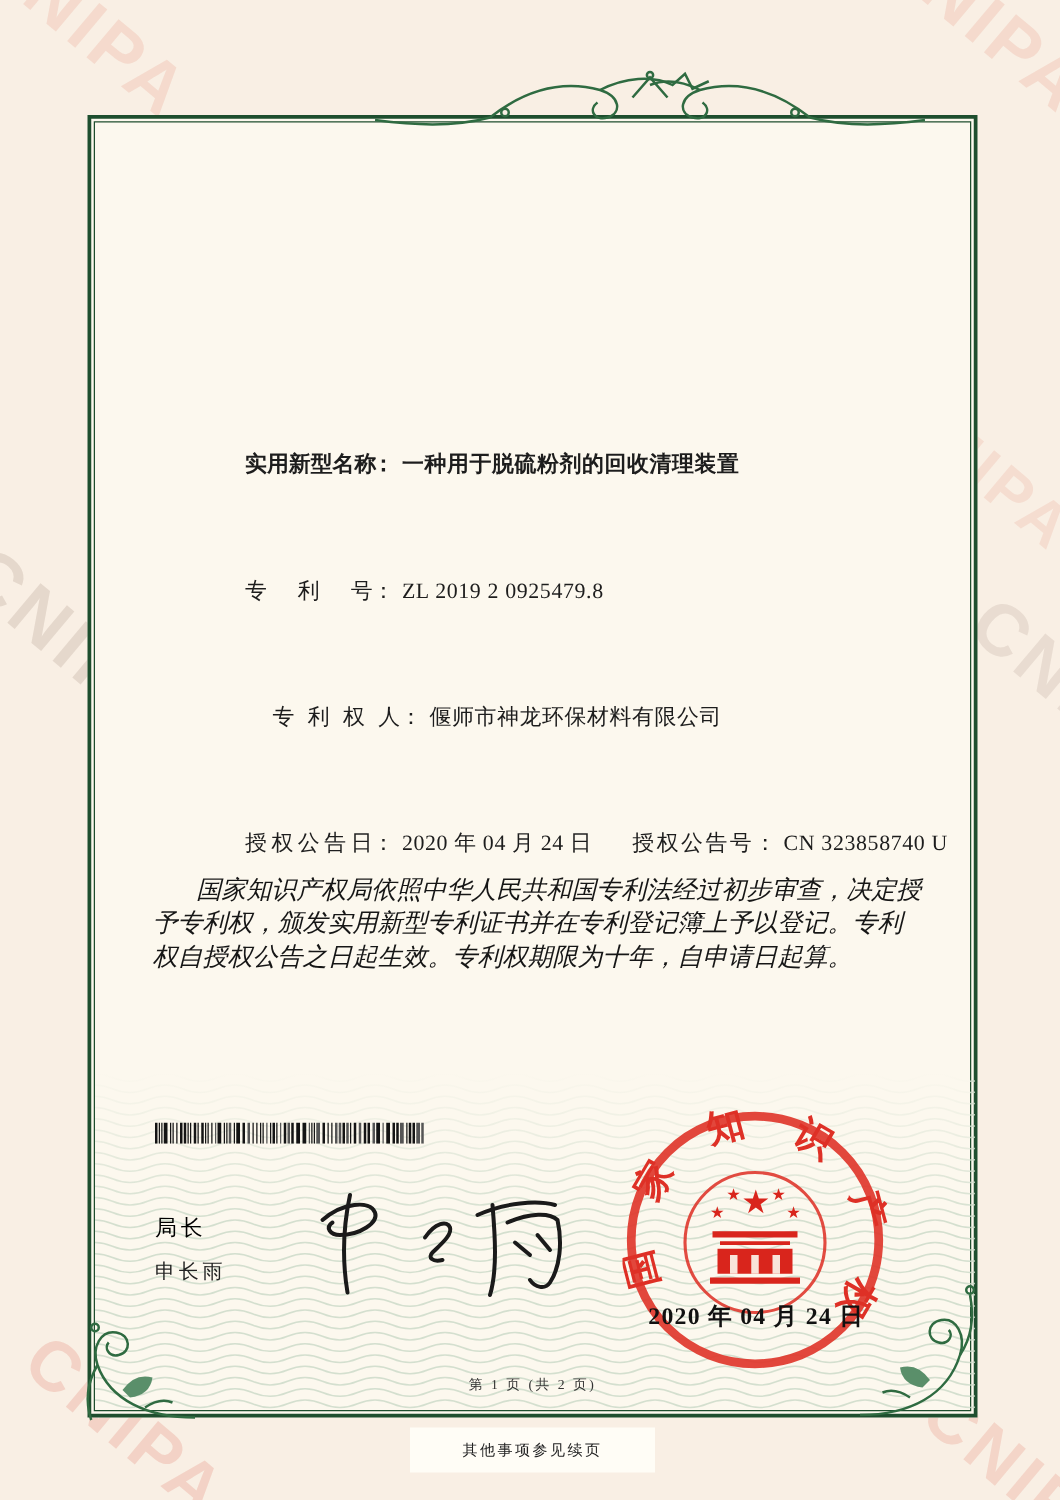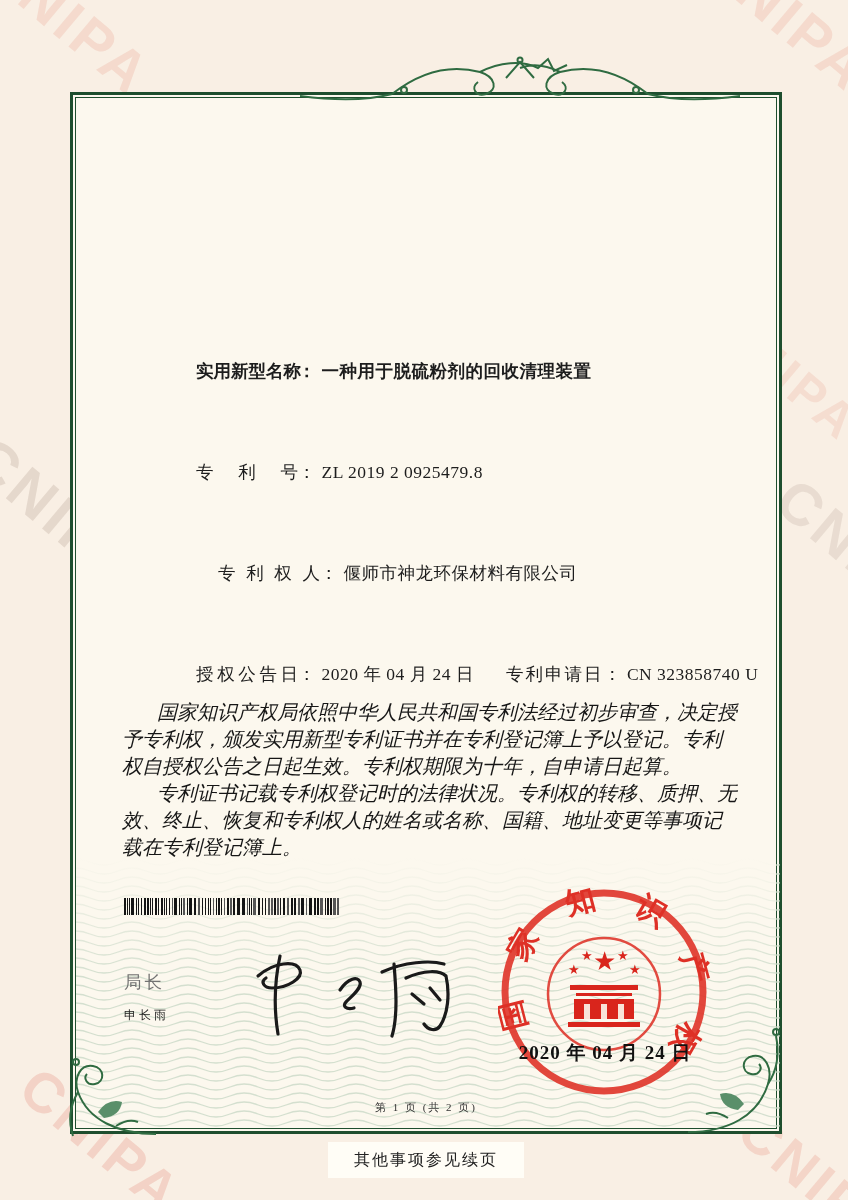--- a/index.html
+++ b/index.html
@@ -32,33 +32,33 @@
   .body-text { left:118px; top:698px; width:616px; font-size:20px; line-height:27px;
                font-style:italic; color:#161616; }
   .body-text p { text-indent:35px; }
 
   .waves { left:0; right:0; bottom:0; top:760px; overflow:hidden; }
   .wave-fade { left:0; right:0; top:760px; height:120px;
                background:linear-gradient(180deg,#fcf8ee 0%, rgba(252,248,238,0) 100%); }
 
   .barcode { left:48px; top:800px; width:216px; height:17px; }
 
-  .sig-title { left:48px; top:872px; font-size:17.5px; letter-spacing:3px; color:#737373; }
-  .sig-name  { left:48px; top:909px; font-size:12px; letter-spacing:3px; color:#222; }
+  .sig-title { left:48px; top:872px; font-size:17.5px; letter-spacing:3px; color:#000000; }
+  .sig-name  { left:48px; top:909px; font-size:16px; letter-spacing:3px; color:#222; }
   .sig-svg { left:168px; top:840px; }
 
   .seal { left:422px; top:788px; }
   .seal-date { left:434px; top:942px; width:190px; text-align:center; font-size:19px;
                letter-spacing:1px; color:#111; font-weight:bold; }
 
   .page-num { left:0; right:0; top:1002px; text-align:center; font-size:11px; letter-spacing:2px; color:#333; }
 
   .note-strip { position:absolute; left:328px; top:1142px; width:196px; height:36px;
                 background:#fffdf6; display:flex; align-items:center; justify-content:center;
-                font-size:16px; letter-spacing:2px; color:#222; }
+                font-size:12px; letter-spacing:2px; color:#222; }
 
   .ornament { position:absolute; pointer-events:none; }
 </style>
 </head>
 <body>
 
 <div class="page">
 
   <div class="wm" style="left:-30px; top:-14px; font-size:58px; color:rgba(225,110,90,0.16);">CNIPA</div>
   <div class="wm" style="left:688px; top:-18px; font-size:58px; color:rgba(225,110,90,0.16);">CNIPA</div>
@@ -312,26 +312,25 @@
       <div class="f-row" style="top:261px;font-weight:bold;">
         <span class="f-label">实用新型名称</span><span class="f-sep">：</span><span class="f-val">一种用于脱硫粉剂的回收清理装置</span>
       </div>
       <div class="f-row" style="top:362px;">
         <span class="f-label">专利号</span><span class="f-sep">：</span><span class="f-val">ZL 2019 2 0925479.8</span>
       </div>
       <div class="f-row" style="top:463px;margin-left:22px;">
         <span class="f-label">专利权人</span><span class="f-sep">：</span><span class="f-val">偃师市神龙环保材料有限公司</span>
       </div>
       <div class="f-row" style="top:564px;">
-        <span class="f-label">授权公告日</span><span class="f-sep">：</span><span class="f-val">2020 年 04 月 24 日</span><span class="f-pair2"><span class="f-label2">专利申请日</span><span class="f-sep">：</span><span class="f-val">CN 323858740 U</span></span>
+        <span class="f-label">授权公告日</span><span class="f-sep">：</span><span class="f-val">2020 年 04 月 24 日</span><span class="f-pair2"><span class="f-label2">授权公告号</span><span class="f-sep">：</span><span class="f-val">CN 323858740 U</span></span>
       </div>
 
       <div class="abs body-text" style="left:46px; top:601px;">
         <p>国家知识产权局依照中华人民共和国专利法经过初步审查，决定授予专利权，颁发实用新型专利证书并在专利登记簿上予以登记。专利权自授权公告之日起生效。专利权期限为十年，自申请日起算。</p>
-        <p>专利证书记载专利权登记时的法律状况。专利权的转移、质押、无效、终止、恢复和专利权人的姓名或名称、国籍、地址变更等事项记载在专利登记簿上。</p>
       </div>
 
       <svg class="abs barcode" id="barcode" width="216" height="17">
           <rect x="0" y="0" width="2" height="17" fill="#141414"></rect>
           <rect x="3" y="0" width="1" height="17" fill="#141414"></rect>
           <rect x="5" y="0" width="1" height="17" fill="#141414"></rect>
           <rect x="7" y="0" width="3" height="17" fill="#141414"></rect>
           <rect x="12" y="0" width="1" height="17" fill="#141414"></rect>
           <rect x="14" y="0" width="1" height="17" fill="#141414"></rect>
           <rect x="17" y="0" width="1" height="17" fill="#141414"></rect>

